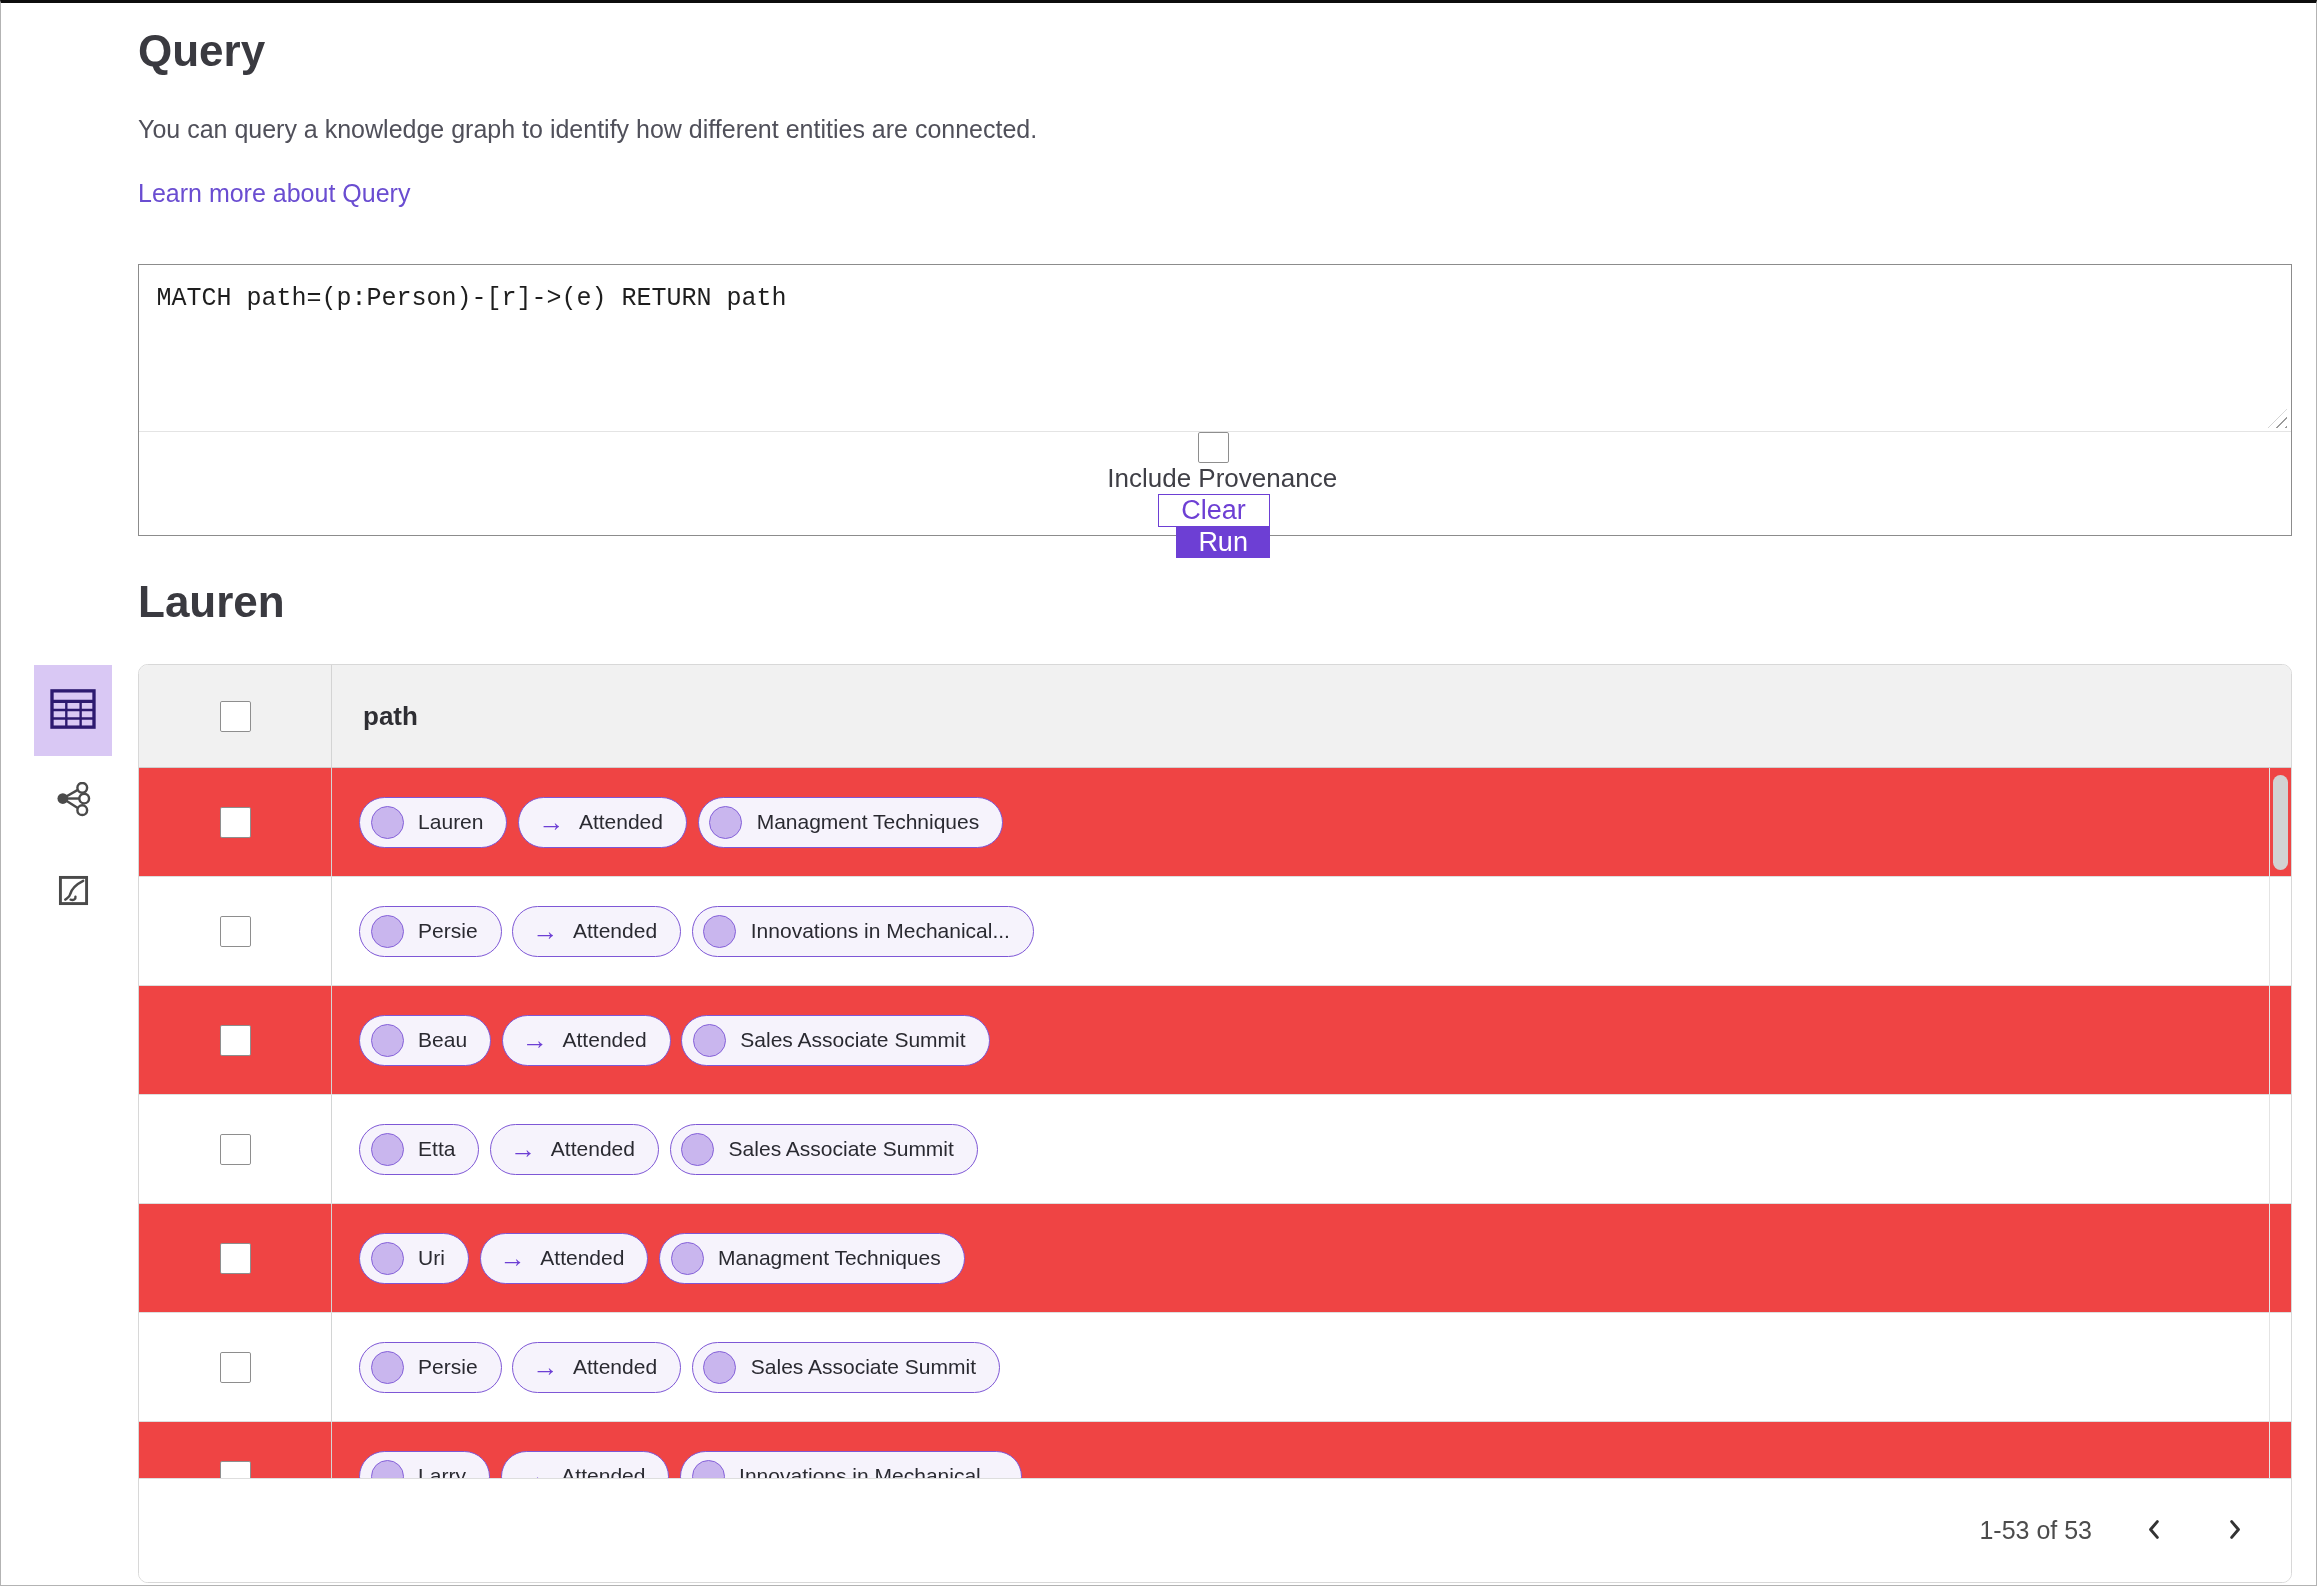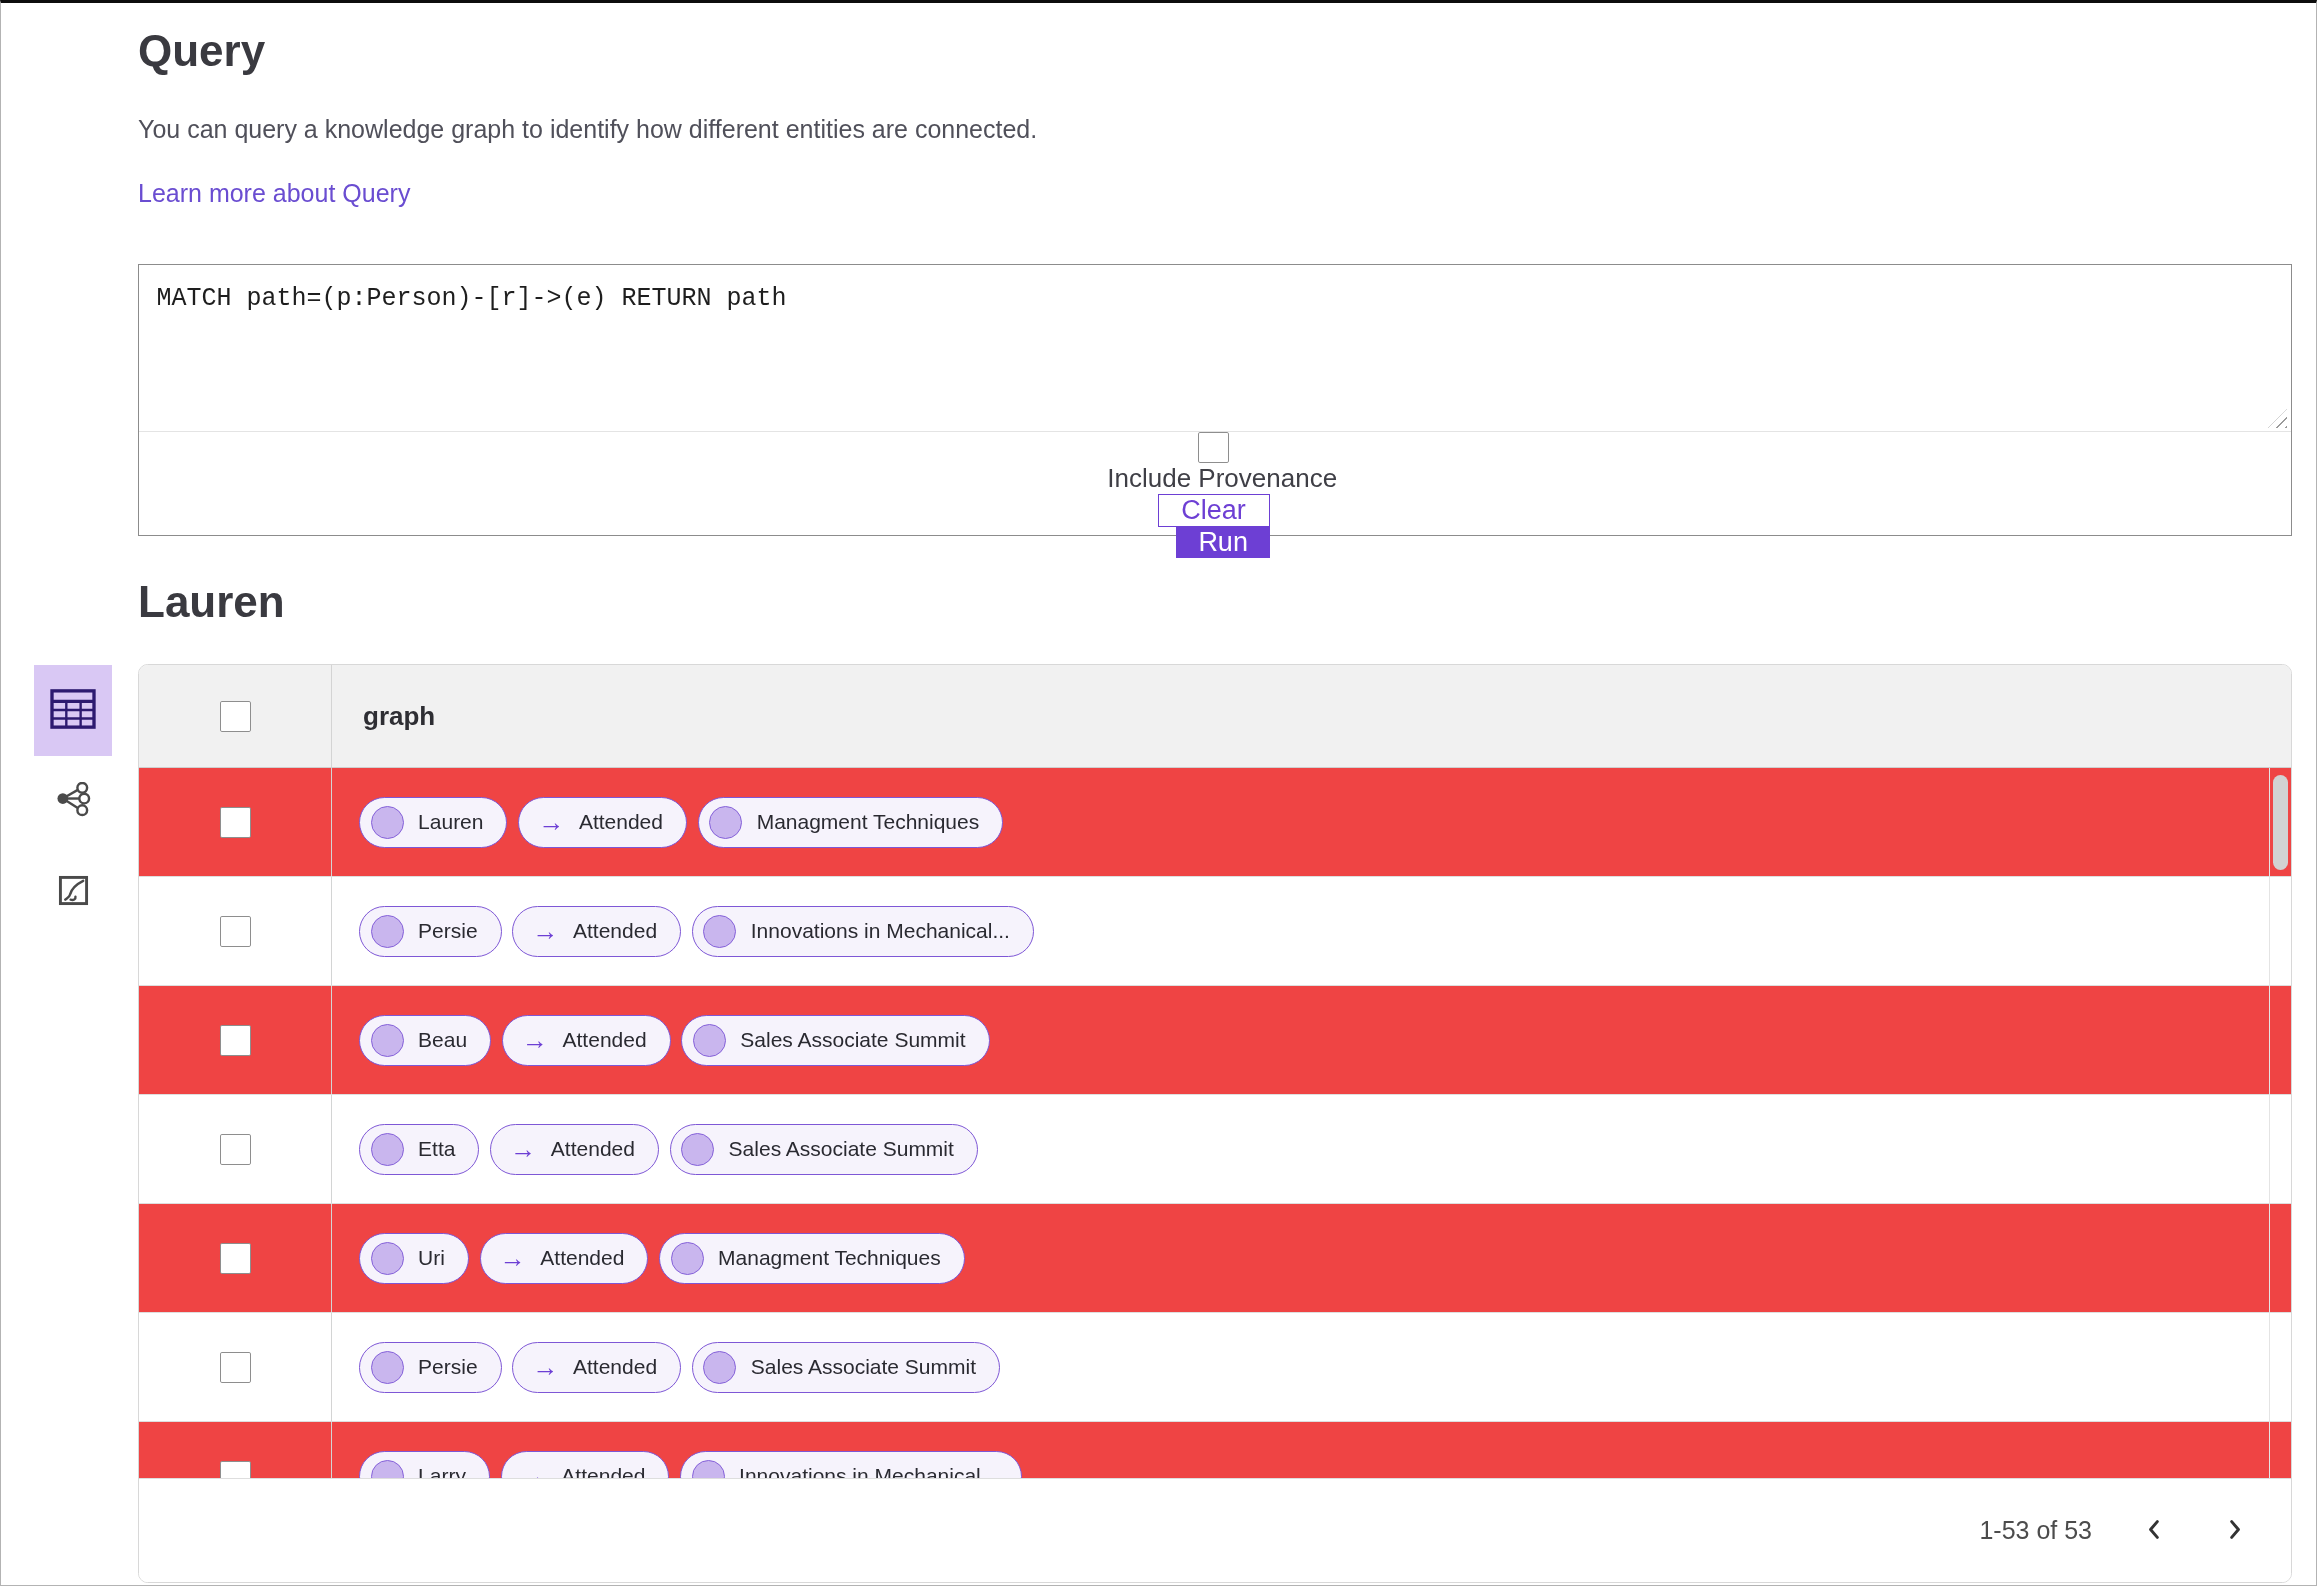--- a/index.html
+++ b/index.html
@@ -226,21 +226,21 @@
         </svg>
       </span>
     </div>
   </div>
 
   <div class="table-card">
     <div class="thead">
       <div class="col-check">
         <span class="checkbox"></span>
       </div>
-      <div class="col-path">graph</div>
+      <div class="col-path">path</div>
     </div>
 
     <div class="rows-viewport">
       <div class="trow odd">
     <div class="cell-check">
       <span class="checkbox"></span>
     </div>
     <div class="cell-path">
       <span class="pill node">
         <span class="dot"></span>

